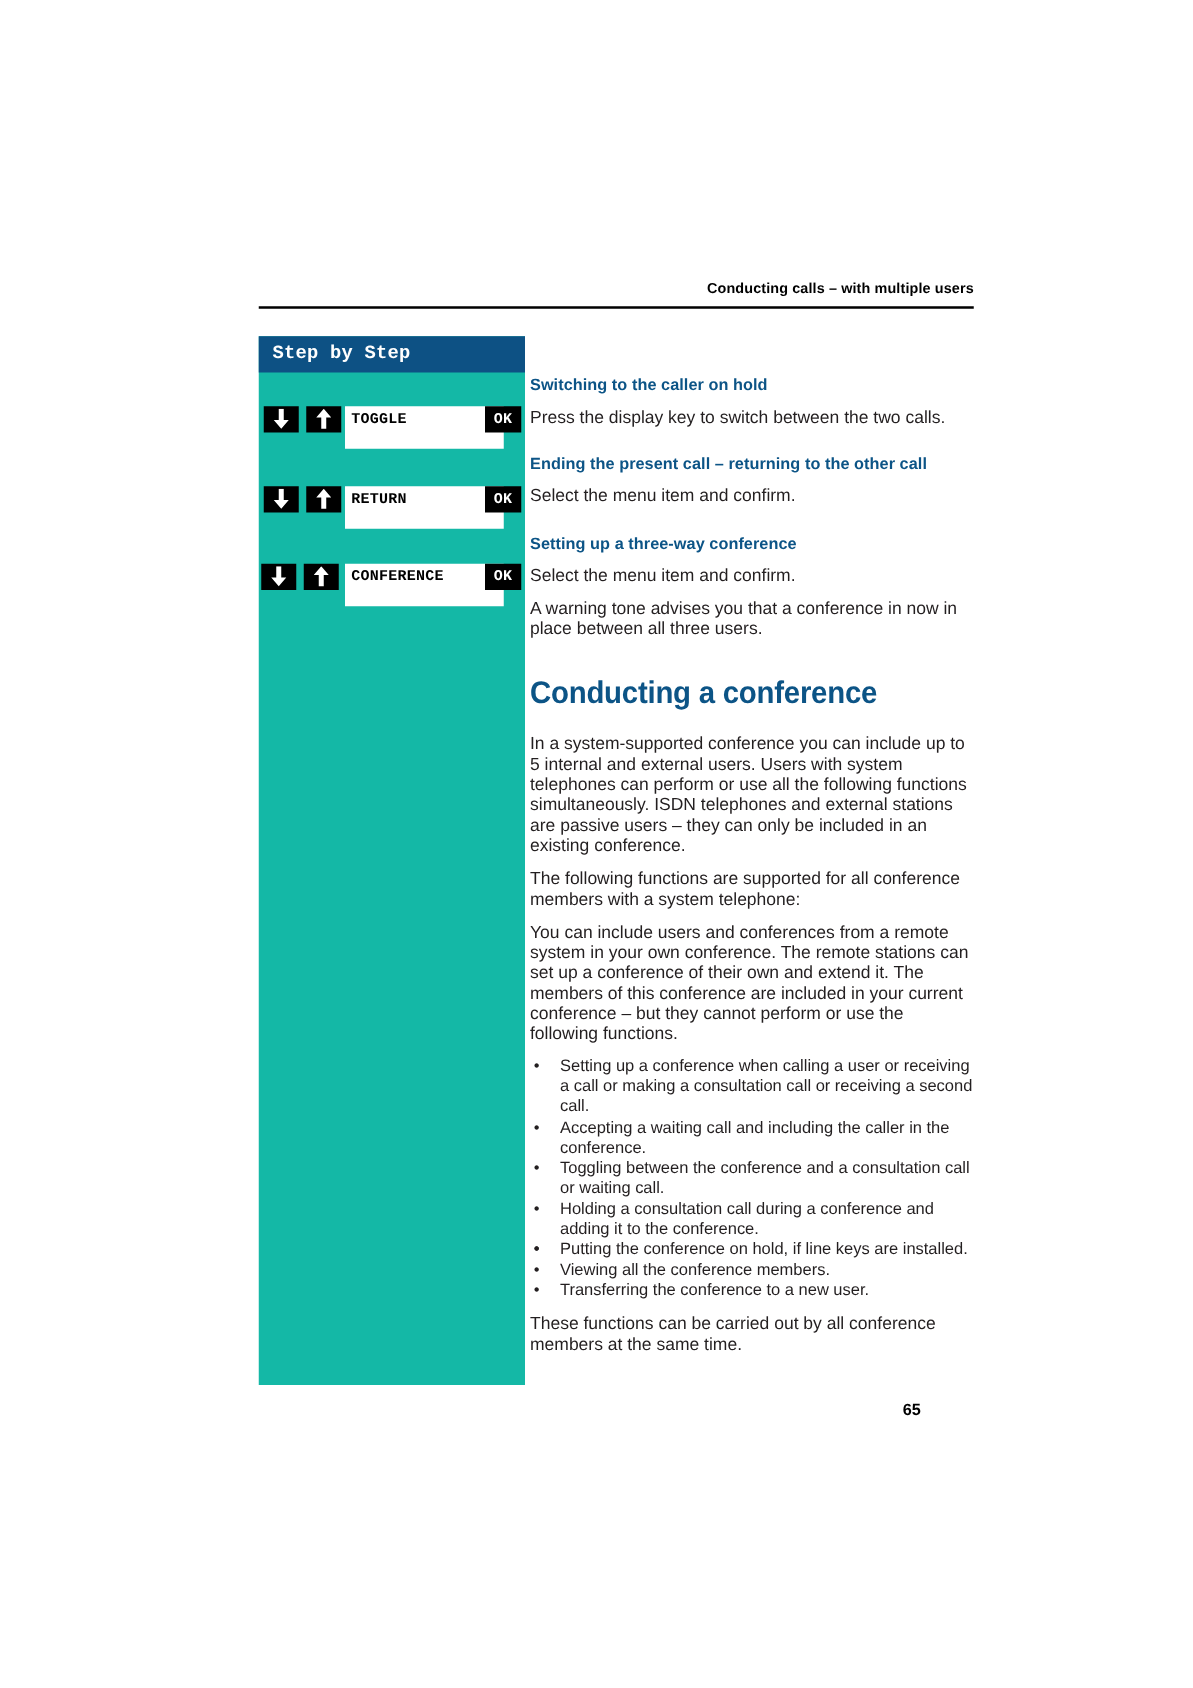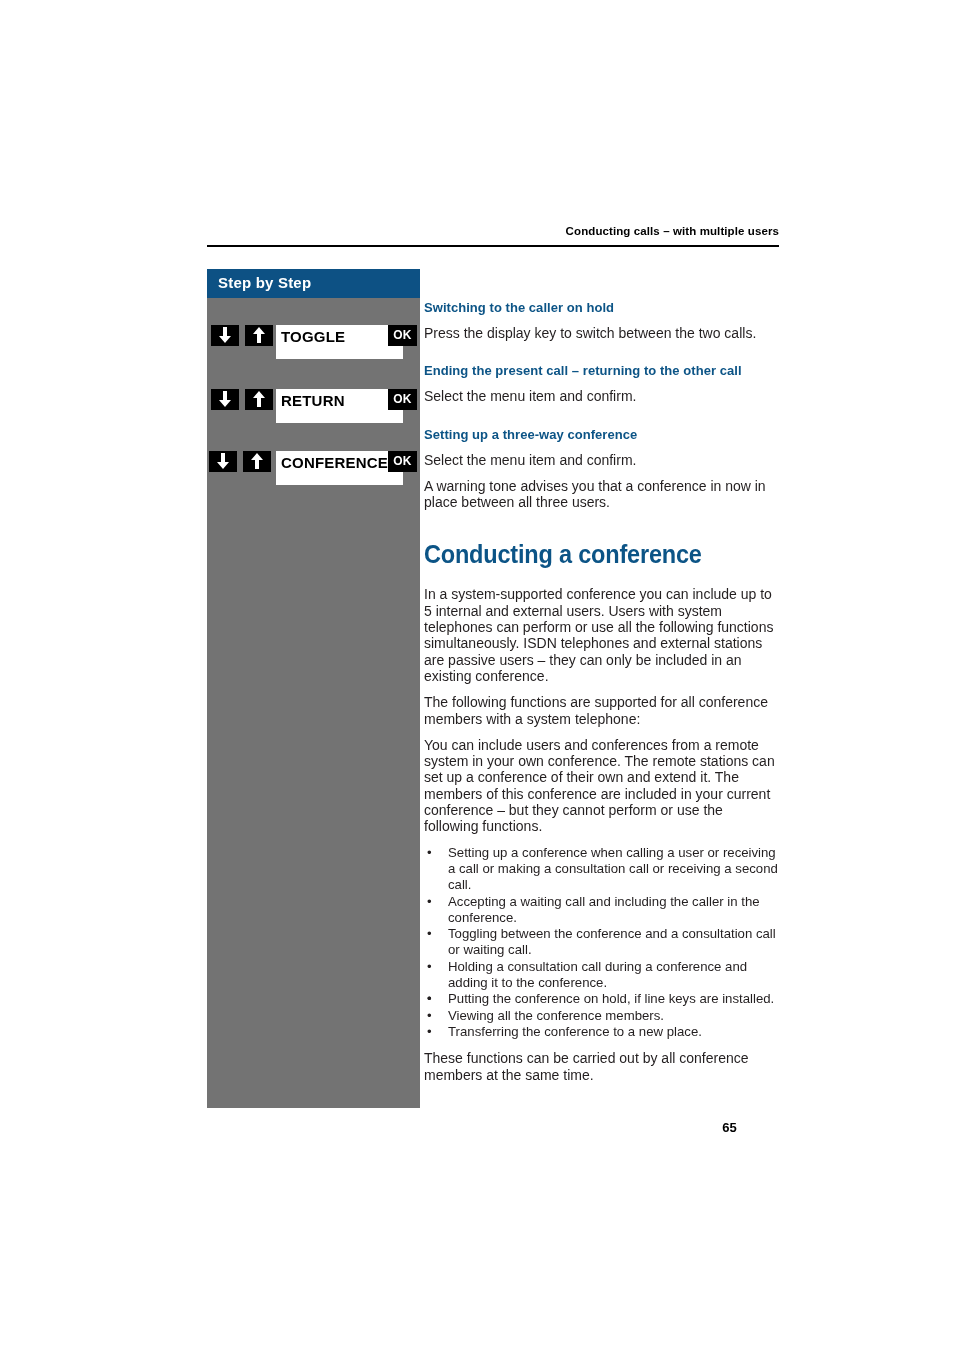--- a/index.html
+++ b/index.html
@@ -36,21 +36,22 @@
     background: #000000;
   }
 
   
   .sbs-panel {
     position: absolute;
     left: 207px;
     top: 269px;
     width: 213px;
     height: 839px;
-    background: #737373;
+    background: #14b8a6;
+    font-family: Liberation Mono, monospace;
   }
   .sbs-title-bar {
     position: absolute;
     left: 0;
     top: 0;
     width: 213px;
     height: 29px;
     background: #0d5184;
   }
   .sbs-title-text {
@@ -90,21 +91,21 @@
     left: 69px;
     top: 0;
     width: 127px;
     height: 34px;
     background: #ffffff;
   }
   .display-label {
     position: absolute;
     left: 5px;
     top: 3px;
-    font-size: 15px;
+    font-size: 12px;
     font-weight: bold;
     color: #000000;
     letter-spacing: 0.2px;
     white-space: nowrap;
   }
   .ok-key {
     position: absolute;
     left: 181px;
     top: 0;
     width: 29px;
@@ -293,20 +294,20 @@
     <li>
       <span class="dot">•</span>
       <span>Putting the conference on hold, if line keys are installed.</span>
     </li>
     <li>
       <span class="dot">•</span>
       <span>Viewing all the conference members.</span>
     </li>
     <li>
       <span class="dot">•</span>
-      <span>Transferring the conference to a new place.</span>
+      <span>Transferring the conference to a new user.</span>
     </li>
   </ul>
 
   <p class="body">These functions can be carried out by all conference members at the same time.</p>
 </div>
 
 <div class="page-number">65</div>
 
 </body></html>

